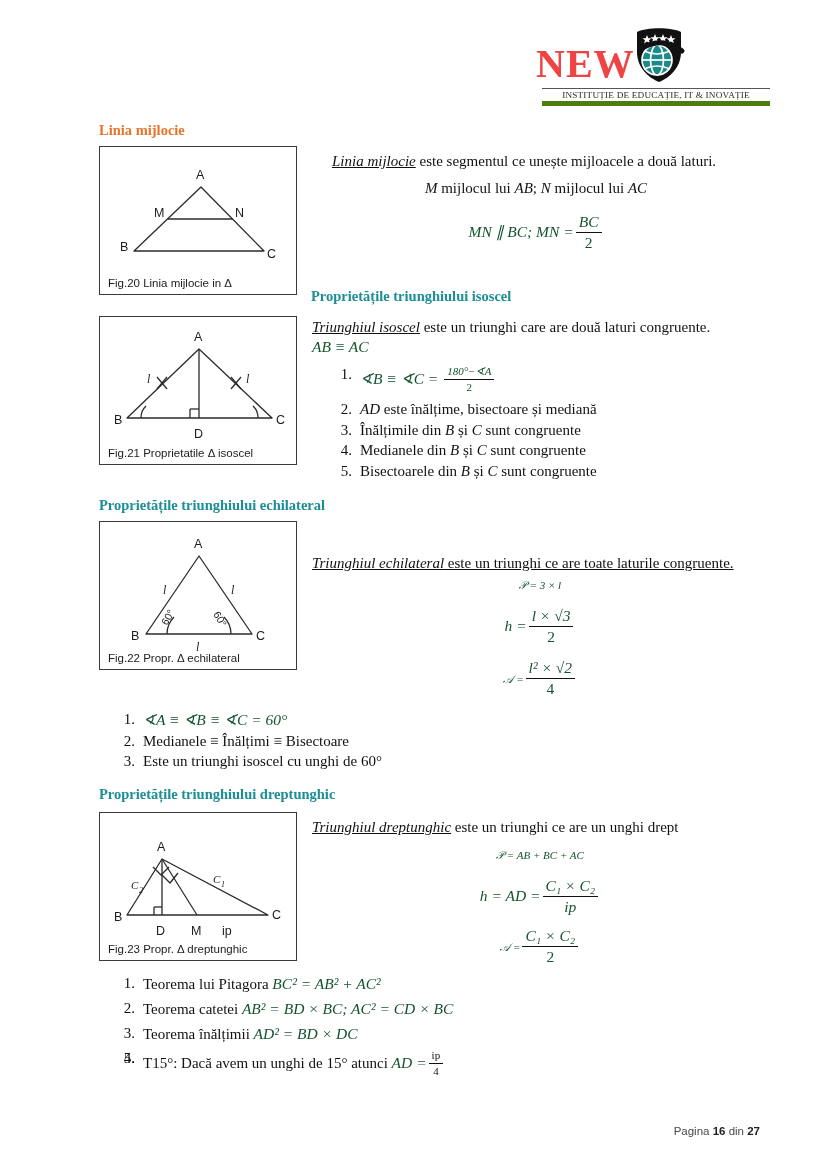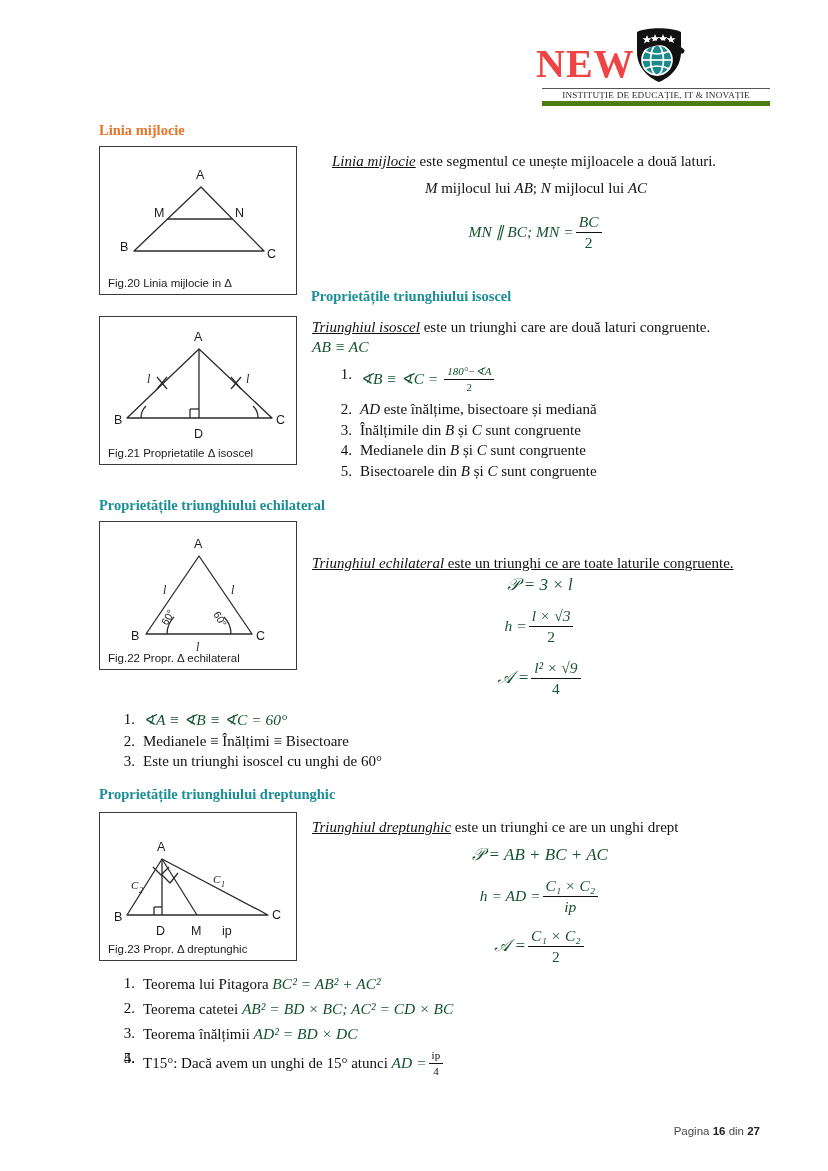--- a/index.html
+++ b/index.html
@@ -159,21 +159,21 @@
   .frac .den {
     display: block;
     padding: 1px 3px 0 3px;
     line-height: 1.15;
   }
   .frac.sm { font-size: 11px; }
   .upr { font-style: normal; }
   .scr {
     font-family: "Liberation Serif", serif;
     font-style: italic;
-    font-size: 17px;
+    font-size: 11px;
   }
 
   
   .olist {
     position: absolute;
     font-family: "Liberation Serif", serif;
     font-size: 15px;
     color: #111;
   }
   .olist .li {
@@ -359,21 +359,21 @@
 
 <div class="mathblock" style="left:420px; top:575px; width:240px;">
   <span class="math scr">𝒫 = 3 × l</span>
 </div>
 
 <div class="mathblock" style="left:420px; top:608px; width:240px;">
   <span class="math"><span>h =</span><span class="frac"><span class="num">l × √3</span><span class="den upr">2</span></span></span>
 </div>
 
 <div class="mathblock" style="left:420px; top:660px; width:240px;">
-  <span class="math"><span class="scr">𝒜 =</span><span class="frac"><span class="num">l² × √9</span><span class="den upr">4</span></span></span>
+  <span class="math"><span class="scr">𝒜 =</span><span class="frac"><span class="num">l² × √2</span><span class="den upr">4</span></span></span>
 </div>
 
 <div class="olist" style="left:113px; top:711px;">
   <span class="li">
     <span class="num-lbl">1.</span>
     <span class="math">∢A ≡ ∢B ≡ ∢C = 60°</span>
   </span>
   <span class="li">
     <span class="num-lbl">2.</span>
     <span>Medianele ≡ Înălțimi ≡ Bisectoare</span>

